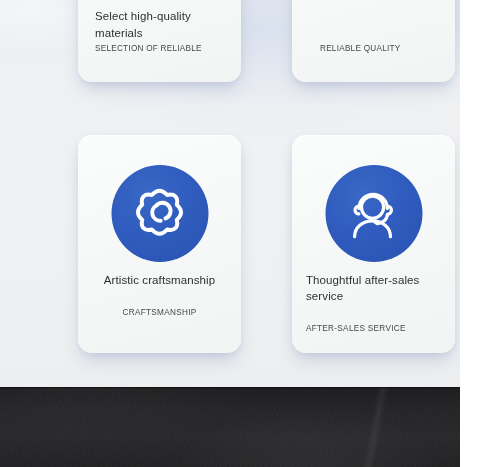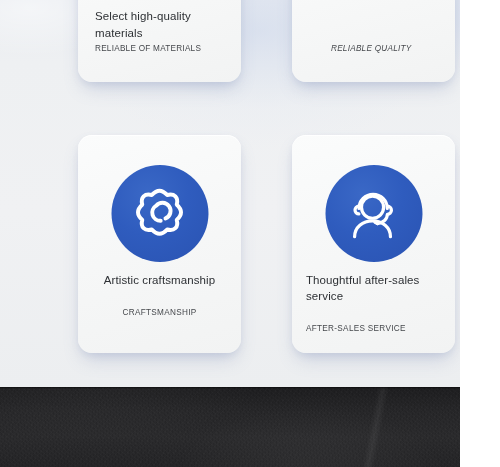--- a/index.html
+++ b/index.html
@@ -81,21 +81,21 @@
   .top-sub {
     position: absolute;
     left: 17px;
     right: 10px;
     top: 107px;
     font-size: 8.2px;
     line-height: 11px;
     color: #45484c;
     letter-spacing: 0.25px;
   }
-  .card.top-right .top-sub { left: 39px; font-style: italic; }
+  .card.top-right .top-sub { left: 28px; }
 
   
   .icon-circle {
     position: absolute;
     left: 50%;
     transform: translateX(-50%);
     top: 30px;
     width: 97px;
     height: 97px;
     border-radius: 50%;
@@ -167,21 +167,21 @@
 
 <div id="screen">
 
   <div class="light-panel">
     <div class="panel-sheen"></div>
   </div>
 
   <div class="card top-left">
     <div class="card-inner">
       <div class="top-title">Select high-quality materials</div>
-      <div class="top-sub">RELIABLE OF MATERIALS</div>
+      <div class="top-sub">SELECTION OF RELIABLE</div>
     </div>
   </div>
 
   <div class="card top-right">
     <div class="card-inner">
       <div class="top-sub">RELIABLE QUALITY</div>
     </div>
   </div>
 
   <div class="card bot-left">

